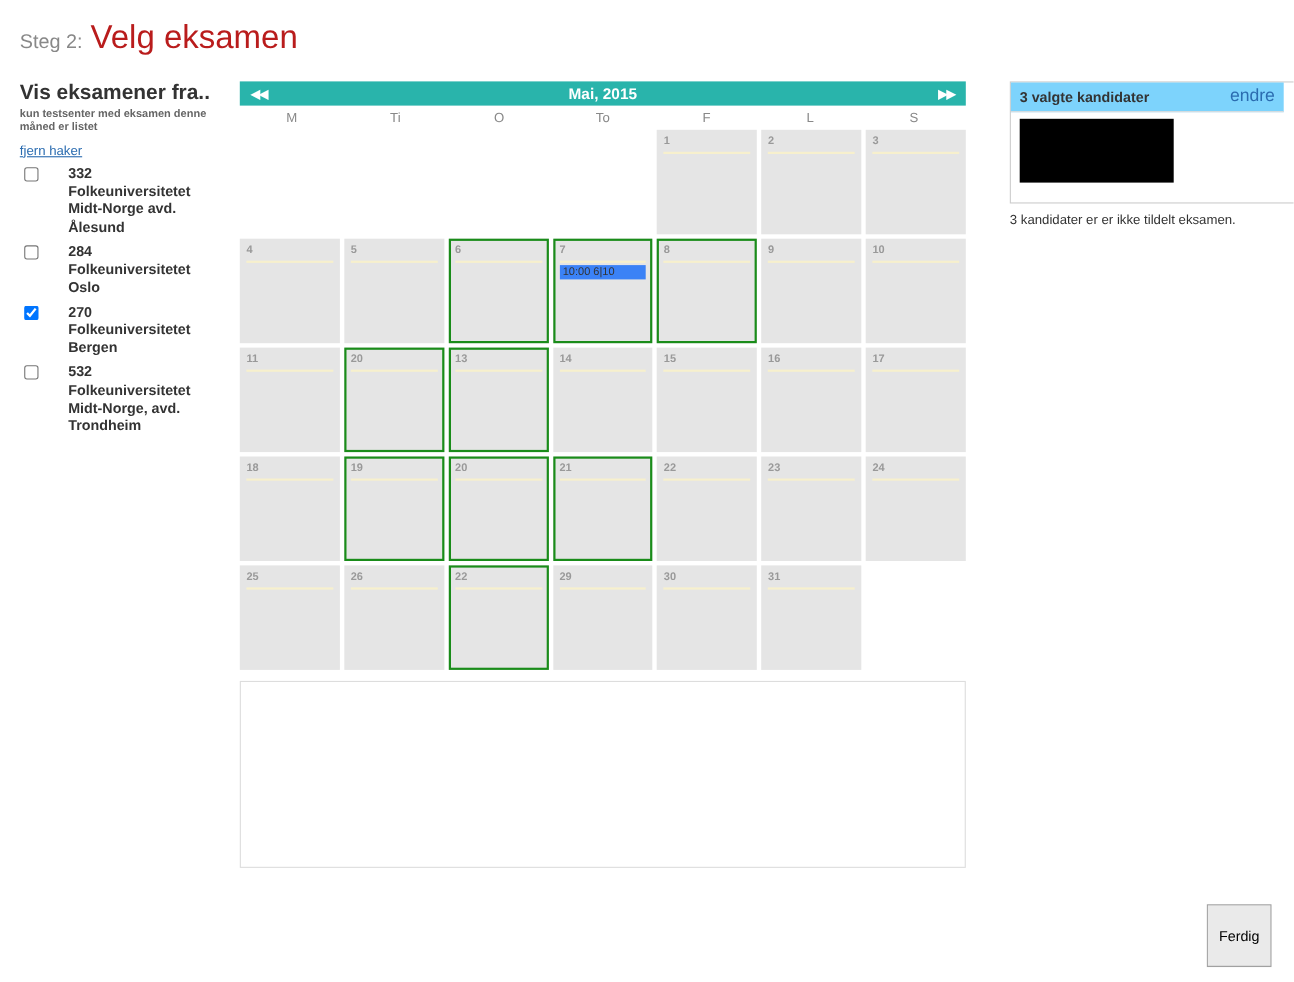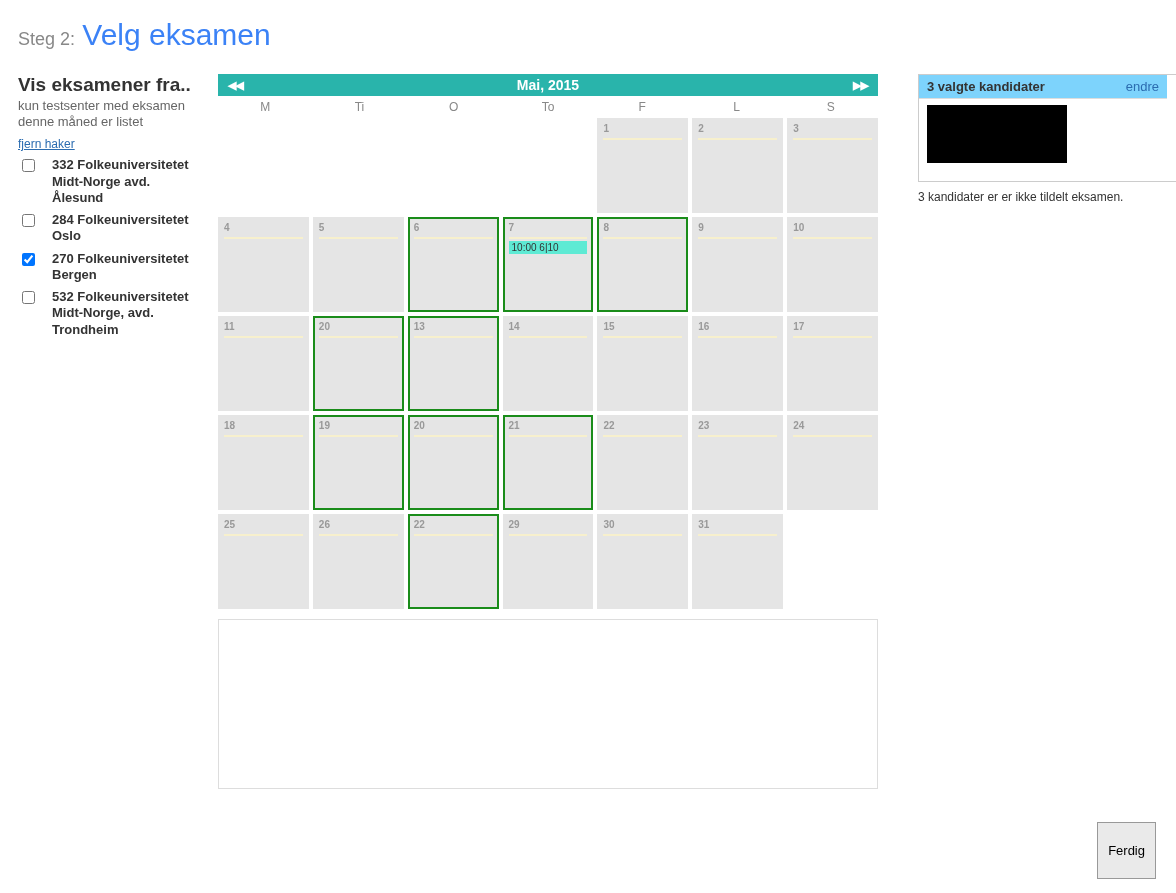--- a/index.html
+++ b/index.html
@@ -6,31 +6,31 @@
   body {
     font-family: Arial, Helvetica, sans-serif;
     font-size: 13px;
     color: #333;
     margin: 0;
     padding: 18px;
     background: #fff;
   }
   .page-title { margin: 0 0 22px 0; font-weight: normal; }
   .step-prefix { color: #888; font-size: 18px; font-weight: normal; }
-  .step-main { color: #3b82f6; font-size: 30px; font-weight: normal; }
+  .step-main { color: #b91c1c; font-size: 30px; font-weight: normal; }
 
   .layout { display: flex; gap: 20px; align-items: flex-start; }
 
   
   .sidebar { width: 180px; flex-shrink: 0; }
   .sidebar h2 { font-size: 19px; margin: 0 0 1px 0; font-weight: bold; line-height: 1.2; }
-  .sidebar .note { color: #666; font-size: 13px; margin: 0 0 6px 0; line-height: 1.25; }
+  .sidebar .note { color: #666; font-size: 10px; margin: 0 0 6px 0; line-height: 1.25; font-weight: bold; }
   .sidebar a.clear { color: #2b6cb0; text-decoration: underline; font-size: 12px; display: inline-block; margin-bottom: 6px; }
   .center-list { margin: 0; padding: 0; list-style: none; }
-  .center-list li { display: flex; align-items: flex-start; gap: 14px; margin-bottom: 6px; font-size: 13px; font-weight: bold; line-height: 1.25; }
+  .center-list li { display: flex; align-items: flex-start; gap: 24px; margin-bottom: 6px; font-size: 13px; font-weight: bold; line-height: 1.25; }
   .center-list input[type="checkbox"] { margin-top: 2px; flex-shrink: 0; }
 
   
   .calendar-wrap { width: 660px; flex-shrink: 0; }
   .cal-header {
     background: #29b4ab;
     color: #fff;
     display: flex;
     align-items: center;
     justify-content: space-between;
@@ -66,21 +66,21 @@
     height: 2px;
     background: #f7f0cd;
   }
   .day.empty::after { display: none; }
   .day.highlight { border-color: #1a8c1a; }
   .day .event {
     position: absolute;
     top: 22px;
     left: 4px;
     right: 4px;
-    background: #5eead4;
+    background: #3b82f6;
     font-size: 10px;
     padding: 1px 3px;
     color: #333;
   }
 
   .exam-list {
     margin-top: 10px;
     border: 1px solid #ddd;
     height: 170px;
     background: #fff;
@@ -93,21 +93,21 @@
   .right-wrap .hdr {
     background: #7dd3fc;
     padding: 4px 8px;
     border-bottom: 1px solid #ddd;
     display: flex;
     justify-content: space-between;
     align-items: center;
     font-weight: bold;
     font-size: 13px;
   }
-  .right-wrap .hdr a { color: #2b6cb0; font-weight: normal; font-size: 13px; text-decoration: none; }
+  .right-wrap .hdr a { color: #2b6cb0; font-weight: normal; font-size: 16px; text-decoration: none; }
   .redacted { background: #000; height: 58px; margin: 6px 8px; width: 140px; }
   .right-note { font-size: 12px; color: #333; margin-top: 8px; }
 
   
   .footer { position: fixed; bottom: 14px; right: 20px; }
   .footer button {
     background: #eaeaea;
     border: 1px solid #999;
     padding: 20px 10px;
     font-size: 13px;

